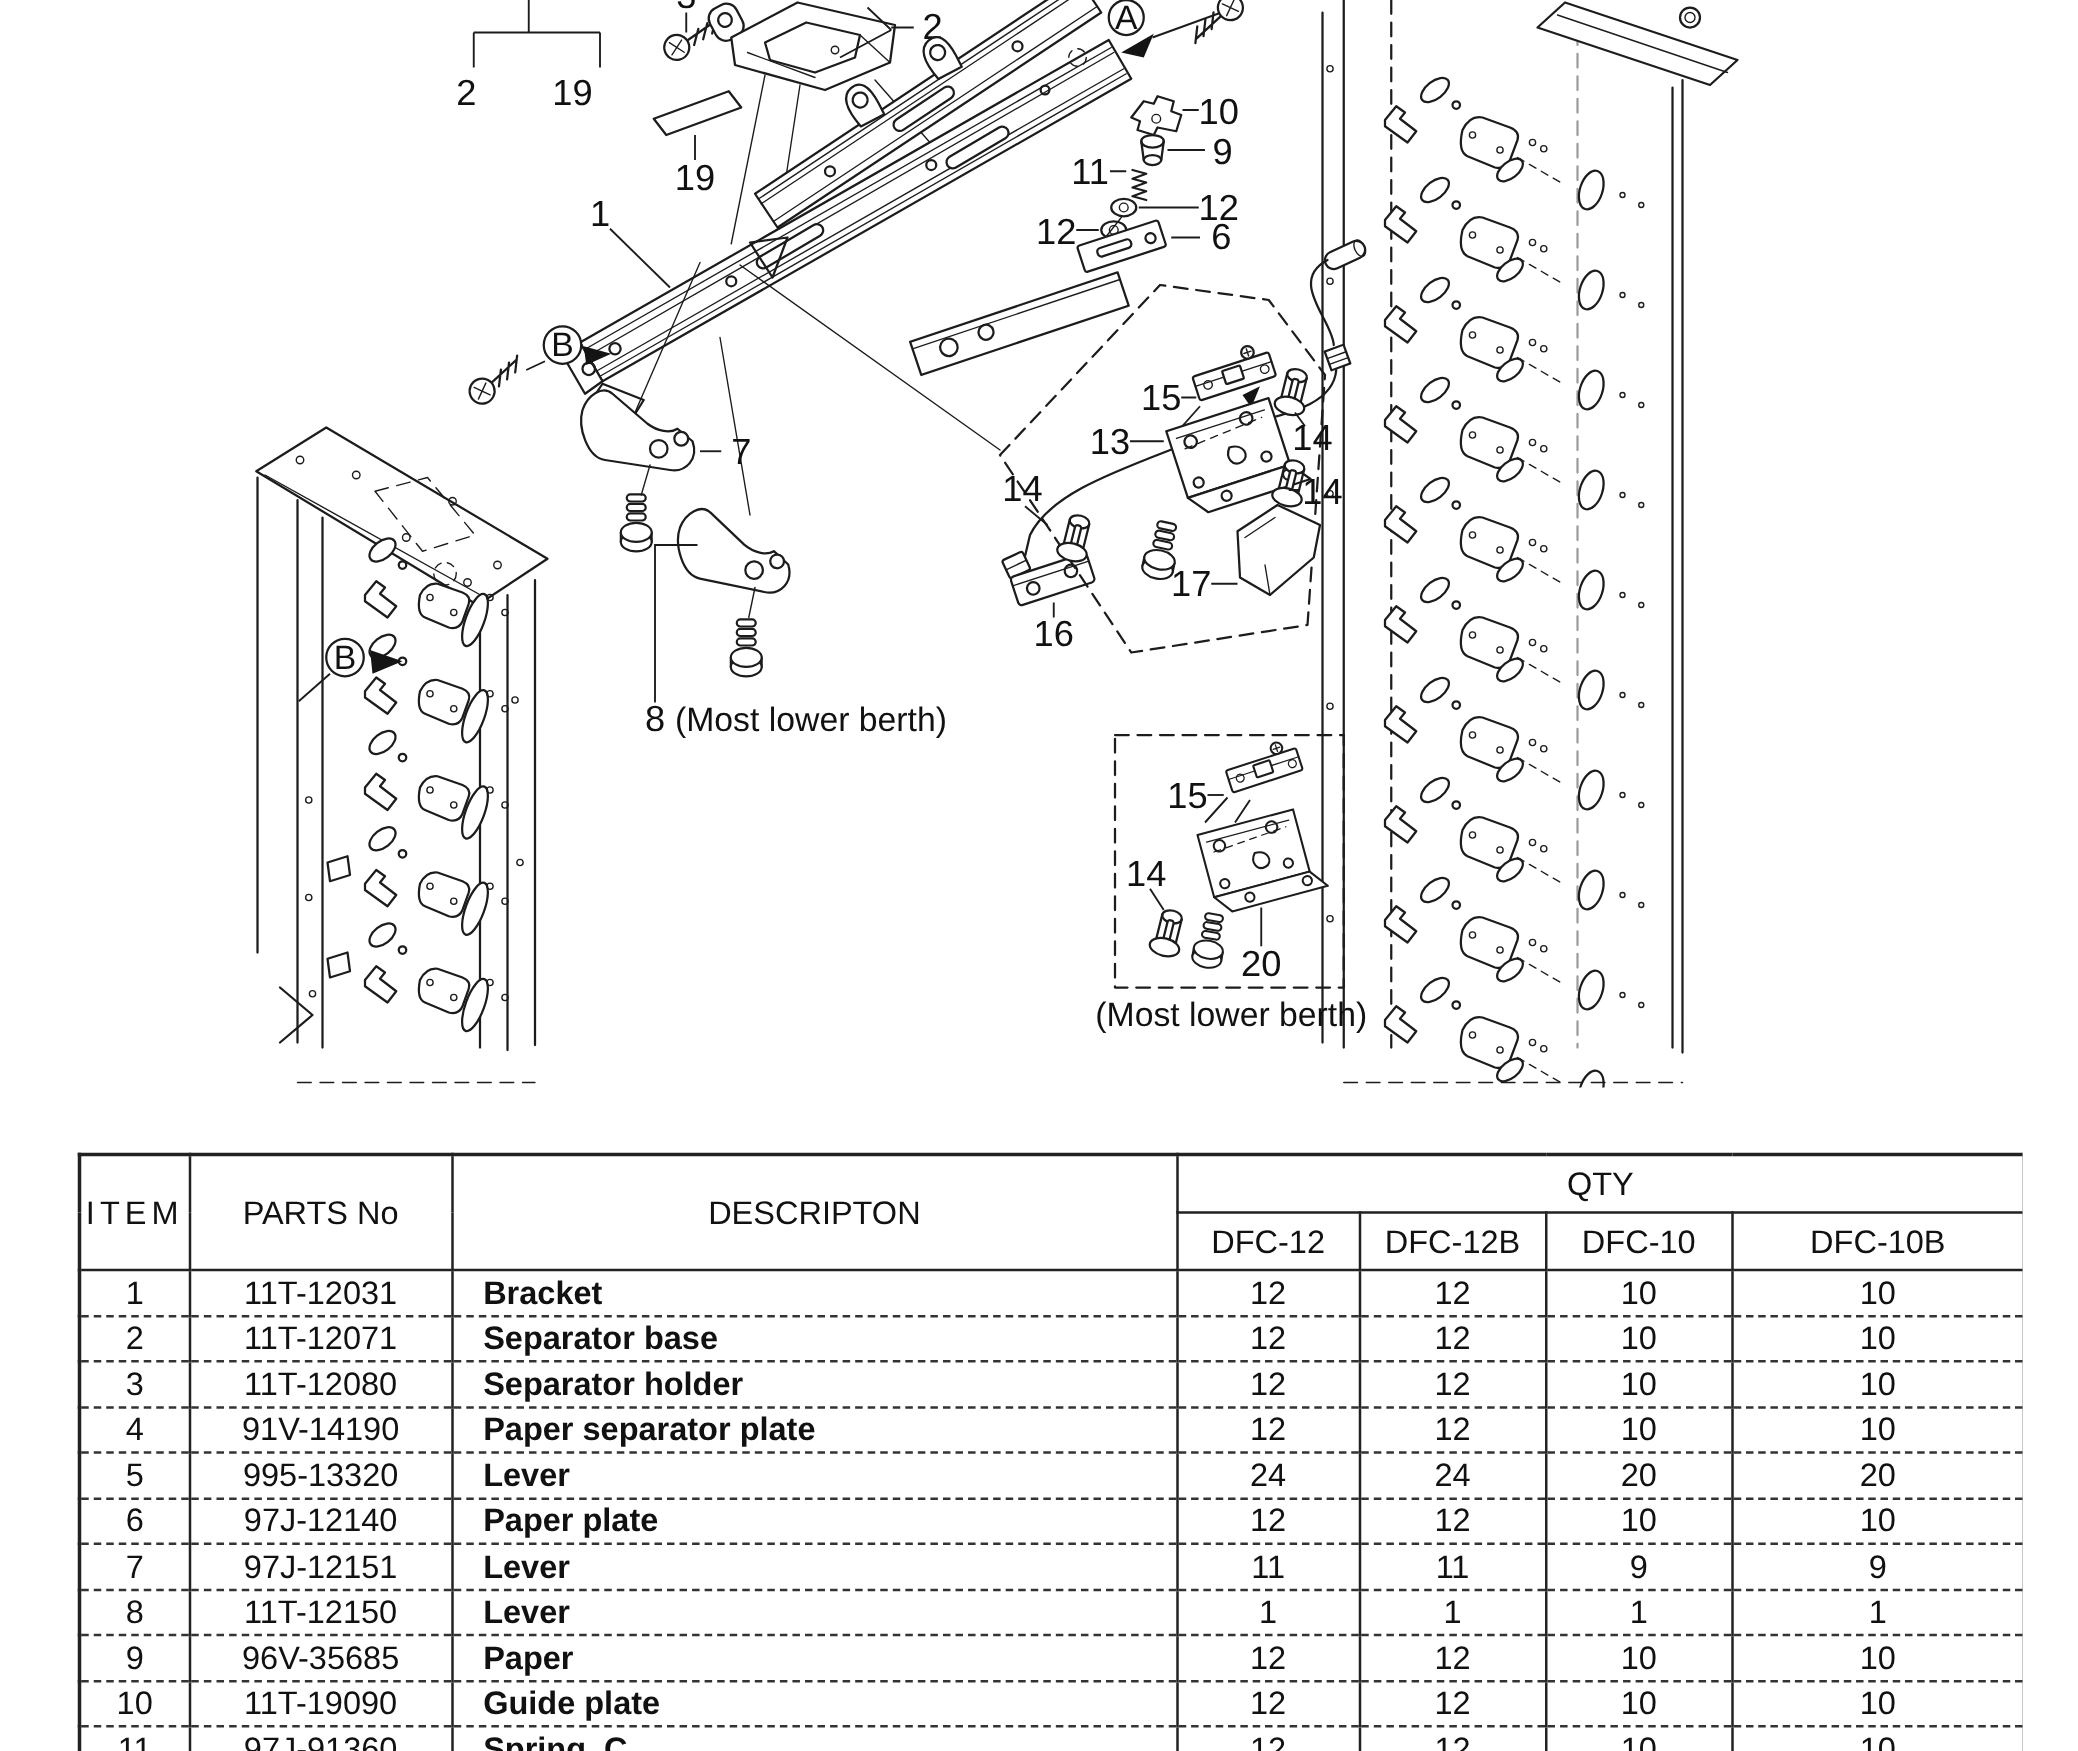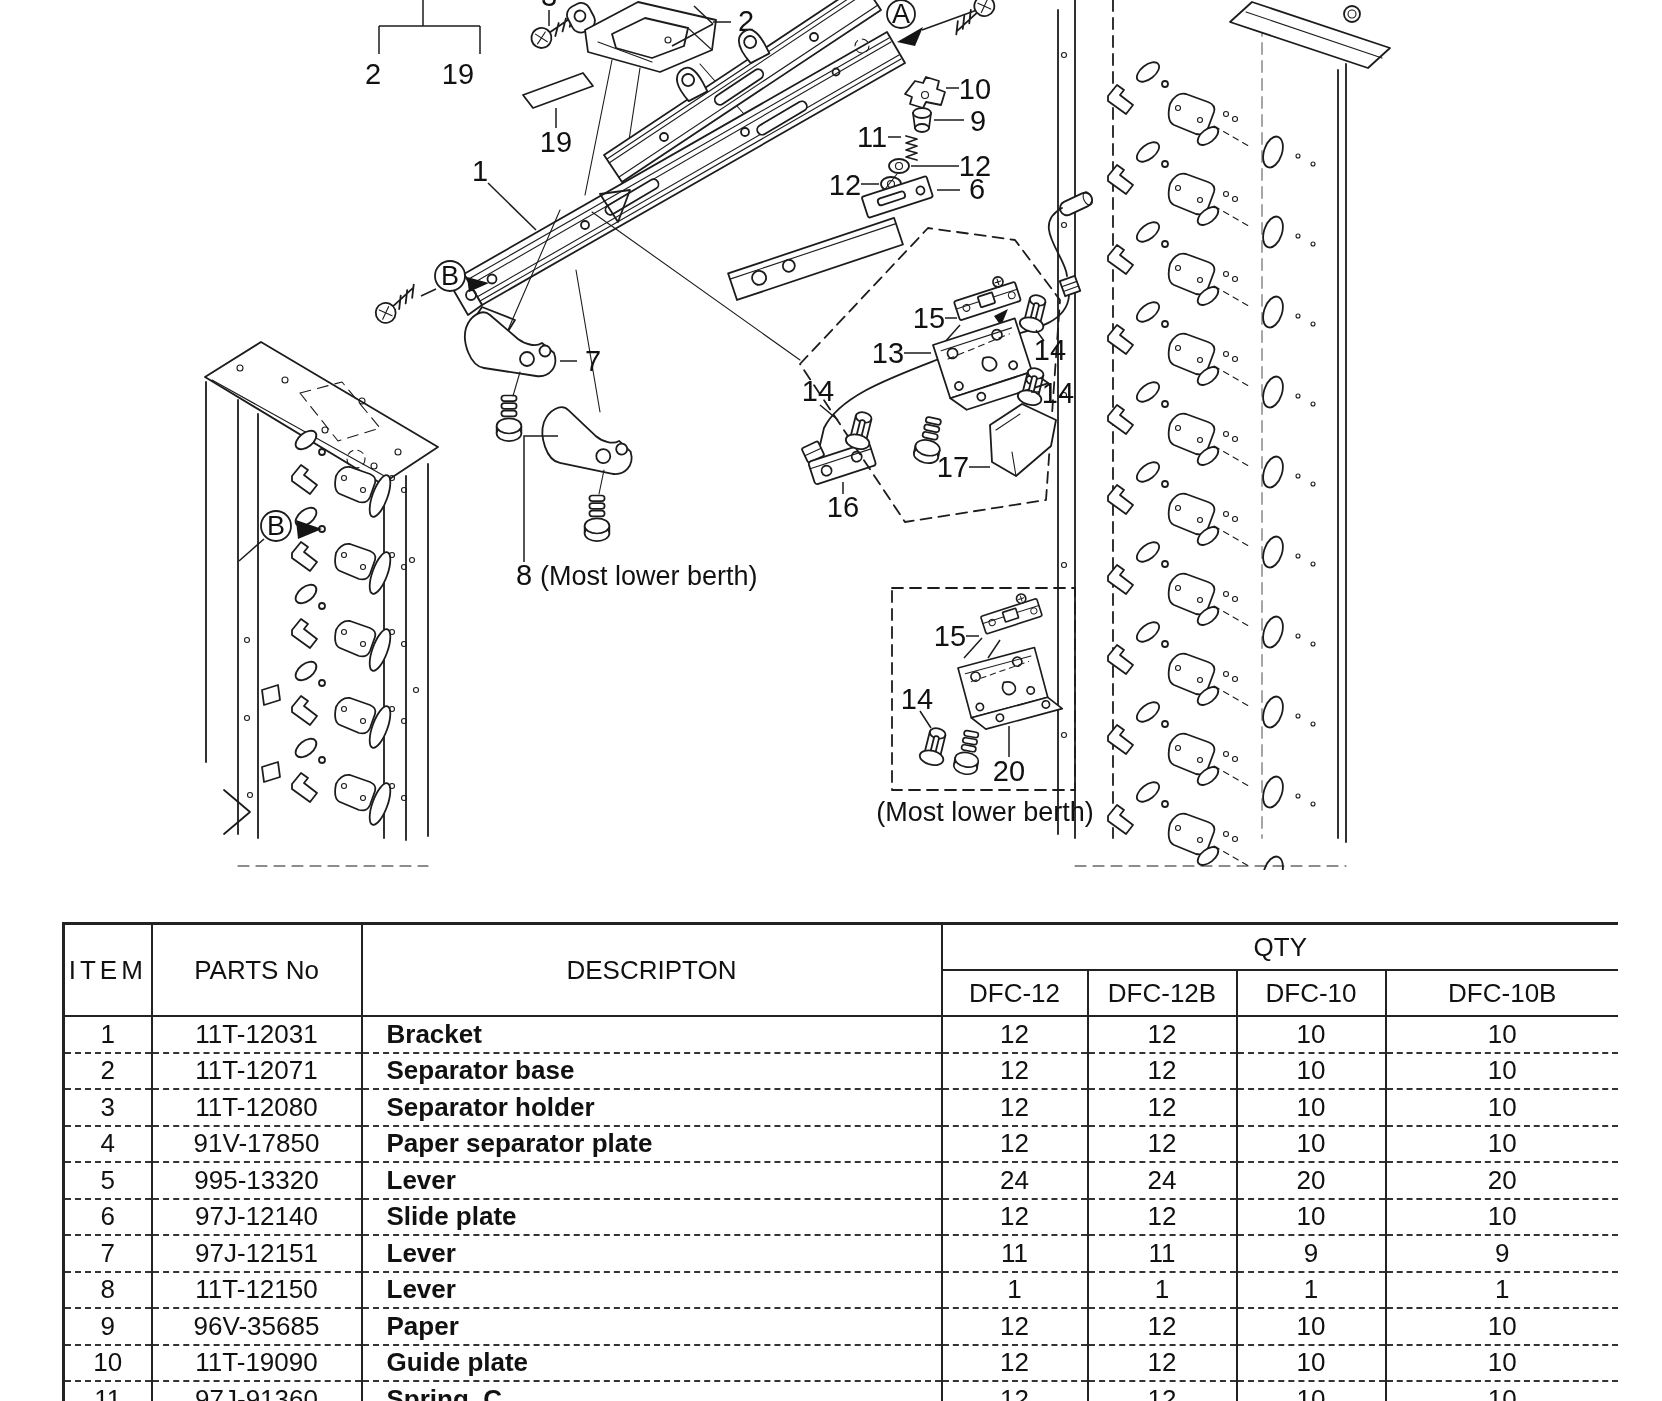--- a/index.html
+++ b/index.html
@@ -424,40 +424,40 @@
             <td>3</td>
             <td>11T-12080</td>
             <td class="desc">Separator holder</td>
             <td>12</td>
             <td>12</td>
             <td>10</td>
             <td>10</td>
           </tr>
           <tr>
             <td>4</td>
-            <td>91V-17850</td>
+            <td>91V-14190</td>
             <td class="desc">Paper separator plate</td>
             <td>12</td>
             <td>12</td>
             <td>10</td>
             <td>10</td>
           </tr>
           <tr>
             <td>5</td>
             <td>995-13320</td>
             <td class="desc">Lever</td>
             <td>24</td>
             <td>24</td>
             <td>20</td>
             <td>20</td>
           </tr>
           <tr>
             <td>6</td>
             <td>97J-12140</td>
-            <td class="desc">Slide plate</td>
+            <td class="desc">Paper plate</td>
             <td>12</td>
             <td>12</td>
             <td>10</td>
             <td>10</td>
           </tr>
           <tr>
             <td>7</td>
             <td>97J-12151</td>
             <td class="desc">Lever</td>
             <td>11</td>

